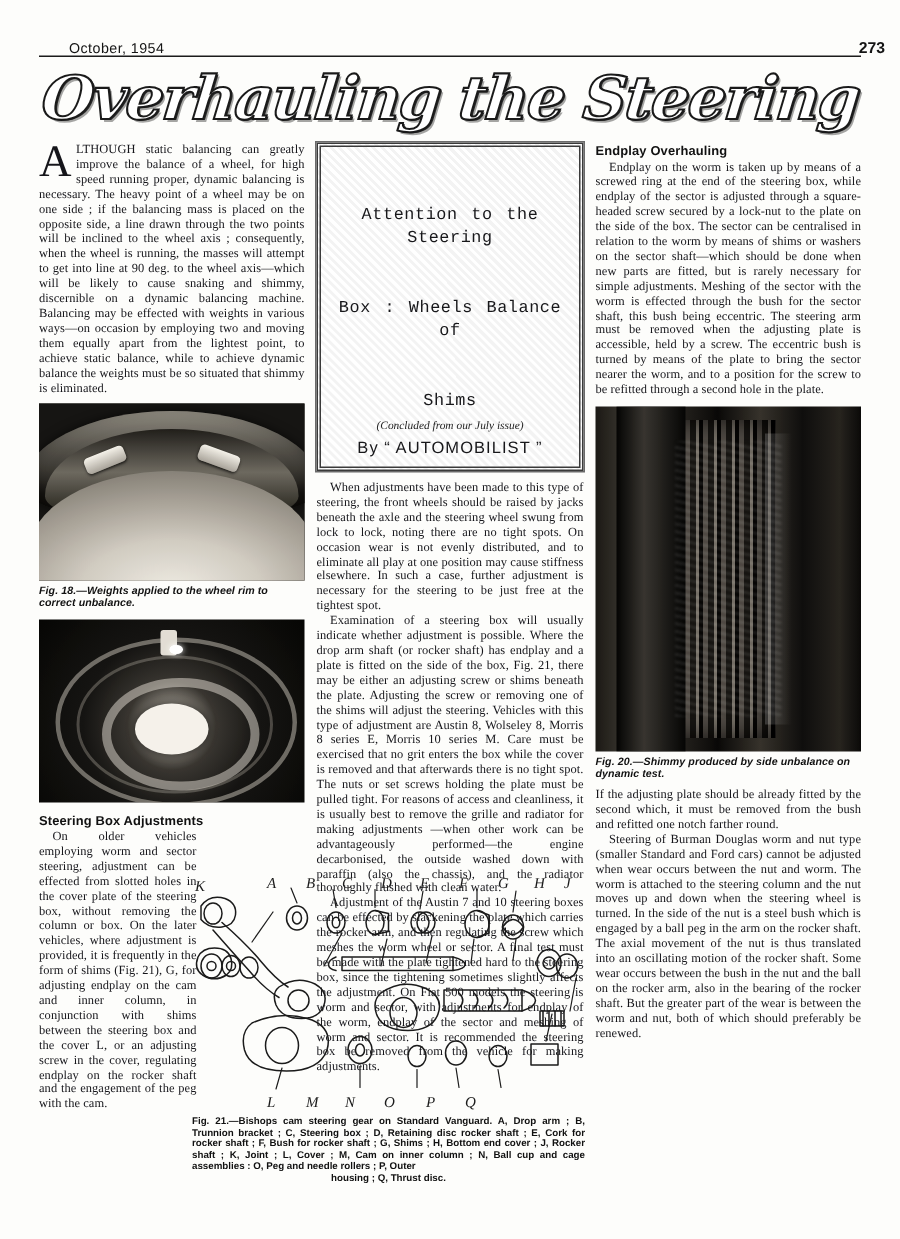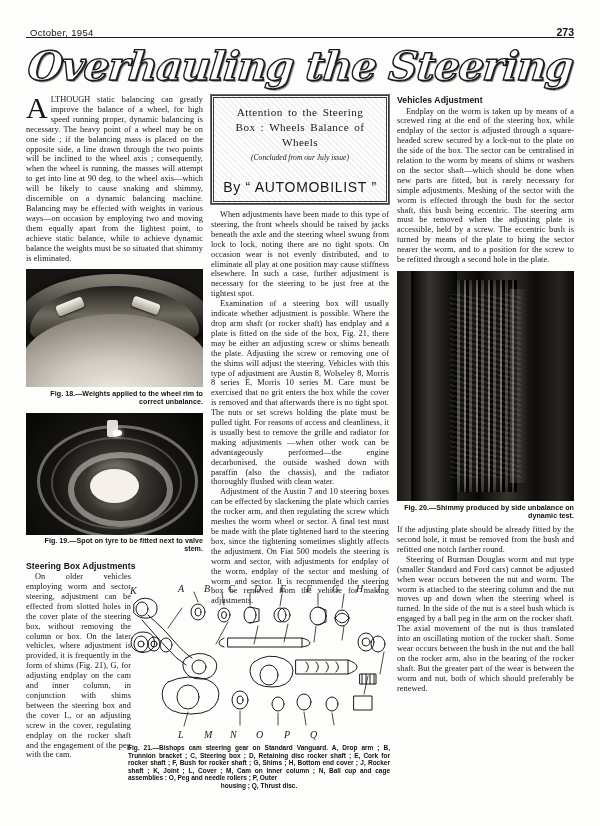--- a/index.html
+++ b/index.html
@@ -10,21 +10,21 @@
     color:#111;
     overflow:hidden;
     position:relative;
   }
   .page{
     position:absolute;inset:0;
     background:#fdfdfb;
   }
   
   .runhead{
-    position:absolute;left:26px;top:18px;width:548px;height:20px;
+    position:absolute;left:42px;top:18px;width:548px;height:20px;
     display:flex;align-items:flex-end;justify-content:space-between;
   }
   .runhead .date{
     font-family:"Liberation Sans",sans-serif;
     font-size:9.5px;letter-spacing:.3px;color:#141414;
     padding-left:4px;
   }
   .runhead .mag{
     font-family:"Liberation Sans",sans-serif;
     font-size:10px;letter-spacing:1.2px;color:#141414;
@@ -99,45 +99,47 @@
   .titlebox{
     border:3px double #3a3a3a;
     outline:1px solid #6a6a6a;
     padding:7px 6px 6px 6px;
     margin-bottom:6px;
     background:
       repeating-linear-gradient(45deg,#fff,#fff 2px,#f3f3f3 2px,#f3f3f3 4px);
     text-align:center;
   }
   .titlebox .t1{
-    font-family:Liberation Serif, serif;
+    font-family:Liberation Mono, monospace;
     font-size:11.2px;line-height:15px;color:#17171a;
     letter-spacing:.4px;
     word-spacing:2px;
+    margin-top:32px;
   }
   .titlebox .t2{
     font-family:"Liberation Serif",serif;
     font-style:italic;font-size:7.6px;
     margin-top:3px;color:#222;
   }
   .titlebox .t3{
     font-family:"Liberation Sans",sans-serif;
-    font-size:14px;margin-top:17px;letter-spacing:.7px;color:#17171a;
+    font-size:11px;margin-top:5px;letter-spacing:.7px;color:#17171a;
   }
 
   
   .fig{margin:6px 0 0 0;}
   .figcap{
     font-family:"Liberation Sans",sans-serif;
     font-size:7.1px;font-weight:bold;
     line-height:8.3px;
-    text-align:right;
+    text-align:left;
     margin-top:2.5px;
     color:#111;
     letter-spacing:.05px;
+    font-style:italic;
   }
   .photo{
     width:100%;
     display:block;
     background:#2b2b2b;
     position:relative;
     overflow:hidden;
     filter:contrast(1.05);
   }
 
@@ -271,56 +273,55 @@
 
     <div class="fig">
       <div class="photo photo19">
         <div class="tring tr1"></div>
         <div class="tring tr2"></div>
         <div class="tring tr3"></div>
         <div class="tring tr4"></div>
         <div class="valve"></div>
         <div class="spotmark"></div>
       </div>
-      <div class="figcap">Fig. 19.—Spot on tyre to be fitted next to valve stem.</div>
     </div>
 
 
     <h3 class="sub">Steering Box Adjustments</h3>
     <p class="ind" style="width:105px">On older vehicles employing worm and sector steering, adjustment can be effected from slotted holes in the cover plate of the steering box, without removing the column or box. On the later vehicles, where adjustment is provided, it is frequently in the form of shims (Fig. 21), G, for adjusting endplay on the cam and inner column, in conjunction with shims between the steering box and the cover L, or an adjusting screw in the cover, regulating endplay on the rocker shaft and the engagement of the peg with the cam.</p>
   </div>
 
   <div class="col col-c">
     <div class="titlebox">
       <div class="t1">Attention to the Steering</div>
       <div class="t1">Box : Wheels Balance of</div>
-      <div class="t1">Wheels</div>
+      <div class="t1">Shims</div>
       <div class="t2">(Concluded from our July issue)</div>
       <div class="t3">By “ AUTOMOBILIST ”</div>
     </div>
     <p class="ind">When adjustments have been made to this type of steering, the front wheels should be raised by jacks beneath the axle and the steering wheel swung from lock to lock, noting there are no tight spots. On occasion wear is not evenly distributed, and to eliminate all play at one position may cause stiffness elsewhere. In such a case, further adjustment is necessary for the steering to be just free at the tightest spot.</p>
     <p class="ind">Examination of a steering box will usually indicate whether adjustment is possible. Where the drop arm shaft (or rocker shaft) has endplay and a plate is fitted on the side of the box, Fig. 21, there may be either an adjusting screw or shims beneath the plate. Adjusting the screw or removing one of the shims will adjust the steering. Vehicles with this type of adjustment are Austin 8, Wolseley 8, Morris 8 series E, Morris 10 series M. Care must be exercised that no grit enters the box while the cover is removed and that afterwards there is no tight spot. The nuts or set screws holding the plate must be pulled tight. For reasons of access and cleanliness, it is usually best to remove the grille and radiator for making adjustments —when other work can be advantageously performed—the engine decarbonised, the outside washed down with paraffin (also the chassis), and the radiator thoroughly flushed with clean water.</p>
     <p class="ind">Adjustment of the Austin 7 and 10 steering boxes can be effected by slackening the plate which carries the rocker arm, and then regulating the screw which meshes the worm wheel or sector. A final test must be made with the plate tightened hard to the steering box, since the tightening sometimes slightly affects the adjustment. On Fiat 500 models the steering is worm and sector, with adjustments for endplay of the worm, endplay of the sector and meshing of worm and sector. It is recommended the steering box be removed from the vehicle for making adjustments.</p>
   </div>
 
   <div class="col col-r">
-    <h3 class="sub" style="margin-top:0">Vehicles Adjustment</h3>
+    <h3 class="sub" style="margin-top:0">Endplay Overhauling</h3>
     <p class="ind">Endplay on the worm is taken up by means of a screwed ring at the end of the steering box, while endplay of the sector is adjusted through a square-headed screw secured by a lock-nut to the plate on the side of the box. The sector can be centralised in relation to the worm by means of shims or washers on the sector shaft—which should be done when new parts are fitted, but is rarely necessary for simple adjustments. Meshing of the sector with the worm is effected through the bush for the sector shaft, this bush being eccentric. The steering arm must be removed when the adjusting plate is accessible, held by a screw. The eccentric bush is turned by means of the plate to bring the sector nearer the worm, and to a position for the screw to be refitted through a second hole in the plate.</p>
 
     <div class="fig">
       <div class="photo photo20">
         <div class="p20-drum"></div>
         <div class="p20-tyre"></div>
         <div class="p20-blur"></div>
         <div class="p20-hi"></div>
       </div>
       <div class="figcap">Fig. 20.—Shimmy produced by side unbalance on dynamic test.</div>
     </div>
 
-    <p style="margin-top:5px">If the adjusting plate should be already fitted by the second hole, it must be removed from the bush and refitted one notch farther round.</p>
+    <p style="margin-top:5px">If the adjusting plate should be already fitted by the second which, it must be removed from the bush and refitted one notch farther round.</p>
     <p class="ind">Steering of Burman Douglas worm and nut type (smaller Standard and Ford cars) cannot be adjusted when wear occurs between the nut and worm. The worm is attached to the steering column and the nut moves up and down when the steering wheel is turned. In the side of the nut is a steel bush which is engaged by a ball peg in the arm on the rocker shaft. The axial movement of the nut is thus translated into an oscillating motion of the rocker shaft. Some wear occurs between the bush in the nut and the ball on the rocker arm, also in the bearing of the rocker shaft. But the greater part of the wear is between the worm and nut, both of which should preferably be renewed.</p>
   </div>
 
   <div class="fig21">
     <svg width="262" height="160" viewBox="0 0 262 160">
       <g fill="none" stroke="#1b1b1b" stroke-width="1" stroke-linejoin="round" stroke-linecap="round">
 
         <path d="M6 22 q6 -8 16 -5 q8 3 7 11 q-1 7 -9 8 q-9 1 -14 -5 z"></path>
         <ellipse cx="14" cy="27" rx="6" ry="7"></ellipse>
         <path d="M20 33 q16 14 26 26 q10 12 18 17"></path>

